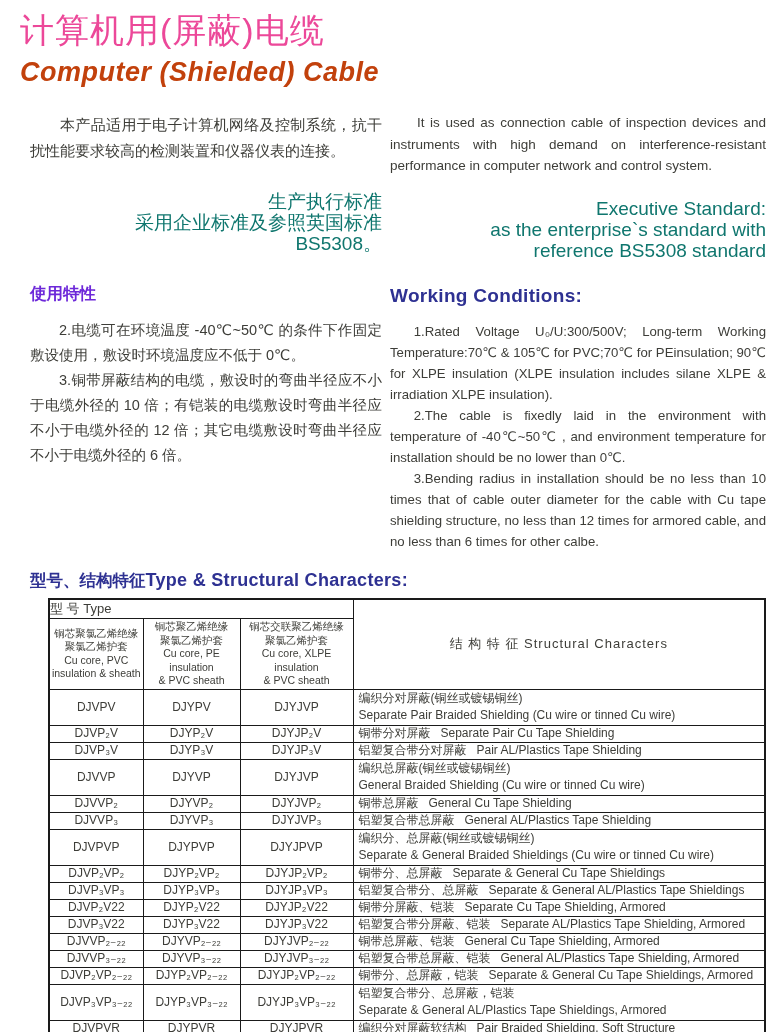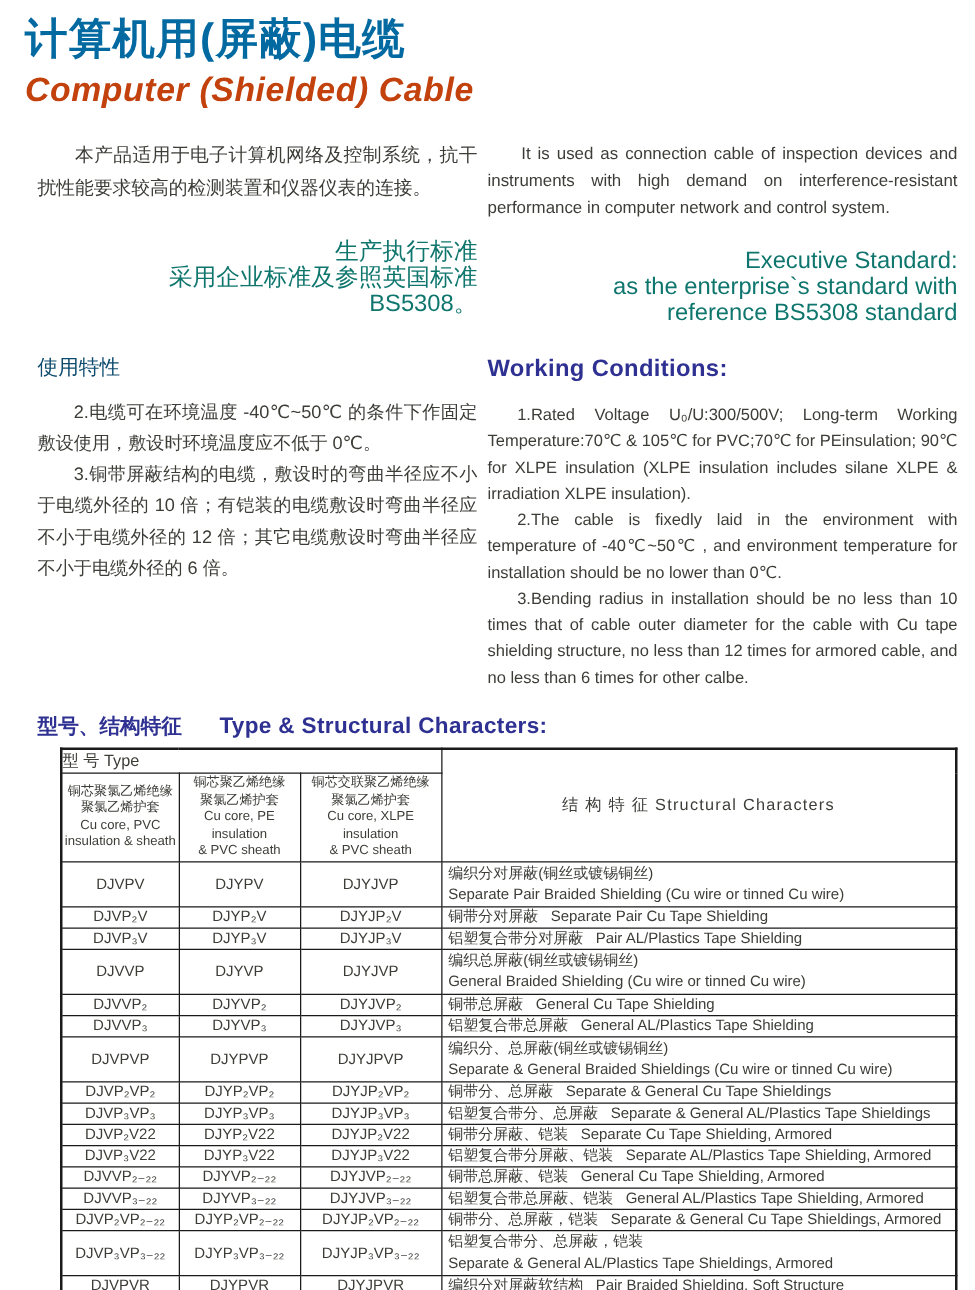--- a/index.html
+++ b/index.html
@@ -3,44 +3,44 @@
 <meta charset="utf-8">
 <style>
   * { margin:0; padding:0; box-sizing:border-box; }
   html,body { background:#ffffff; }
   body {
     width:780px; height:1032px; overflow:hidden;
     font-family:"Liberation Sans","DejaVu Sans",sans-serif;
     color:#3d3d38;
   }
   .title-zh {
-    margin:8px 0 0 20px; font-size:34px; font-weight:bold;
-    color:#0369a1; letter-spacing:1px;
+    margin:8px 0 0 20px; font-size:34px; font-weight:normal;
+    color:#ec4899; letter-spacing:1px;
   }
   .title-en {
     margin:3px 0 0 20px; font-size:27px; font-weight:bold; font-style:italic;
     color:#c2410c; letter-spacing:0.5px;
   }
   .columns {
     display:grid; grid-template-columns:352px 1fr; column-gap:8px;
     margin:24px 14px 0 30px;
   }
   .intro-zh { font-size:15px; line-height:26px; text-indent:2em; text-align:justify; }
   .intro-en { font-size:13.5px; line-height:21.5px; text-indent:2em; text-align:justify; }
   .standard { color:#0f766e; font-size:19px; line-height:21px;text-align:right; }
   .standard-zh { margin-top:27px; padding-left:20px; }
   .standard-en { margin-top:21px; padding-left:24px; }
-  .sec-title-zh { margin-top:29px; font-size:16.5px; font-weight:normal; color:#0c4a6e; }
+  .sec-title-zh { margin-top:29px; font-size:16.5px; font-weight:bold; color:#6d28d9; }
   .sec-title-en { margin-top:24px; font-size:19px; font-weight:bold; color:#2e3192; letter-spacing:0.3px; }
   .zh-para { margin-top:13px; font-size:14.5px; line-height:25px; text-indent:2em; text-align:justify; }
   .zh-para + .zh-para { margin-top:0; }
   .en-para { margin-top:14px; font-size:13.2px; line-height:21px; text-indent:1.8em; text-align:justify; }
   .en-para + .en-para { margin-top:0; }
   .type-section-title {
-    display:flex; align-items:baseline; gap:30px; margin:18px 0 0 30px;
+    display:flex; align-items:baseline; margin:18px 0 0 30px;
   }
   .type-section-title .tzh { font-size:16.5px; font-weight:bold; color:#2e3192; }
   .type-section-title .ten { font-size:18px; font-weight:bold; color:#2e3192; letter-spacing:0.3px; }
   table.type-table {
     margin:6px 0 0 48px; border-collapse:collapse; table-layout:fixed;
     width:716px; border:2px solid #1a1a1a;
   }
   .type-table td { border:1px solid #1a1a1a; overflow:hidden; }
   .type-table .type-row td { height:20px; font-size:13px; }
   .type-table .hdr td { height:62px; text-align:center; vertical-align:middle;

